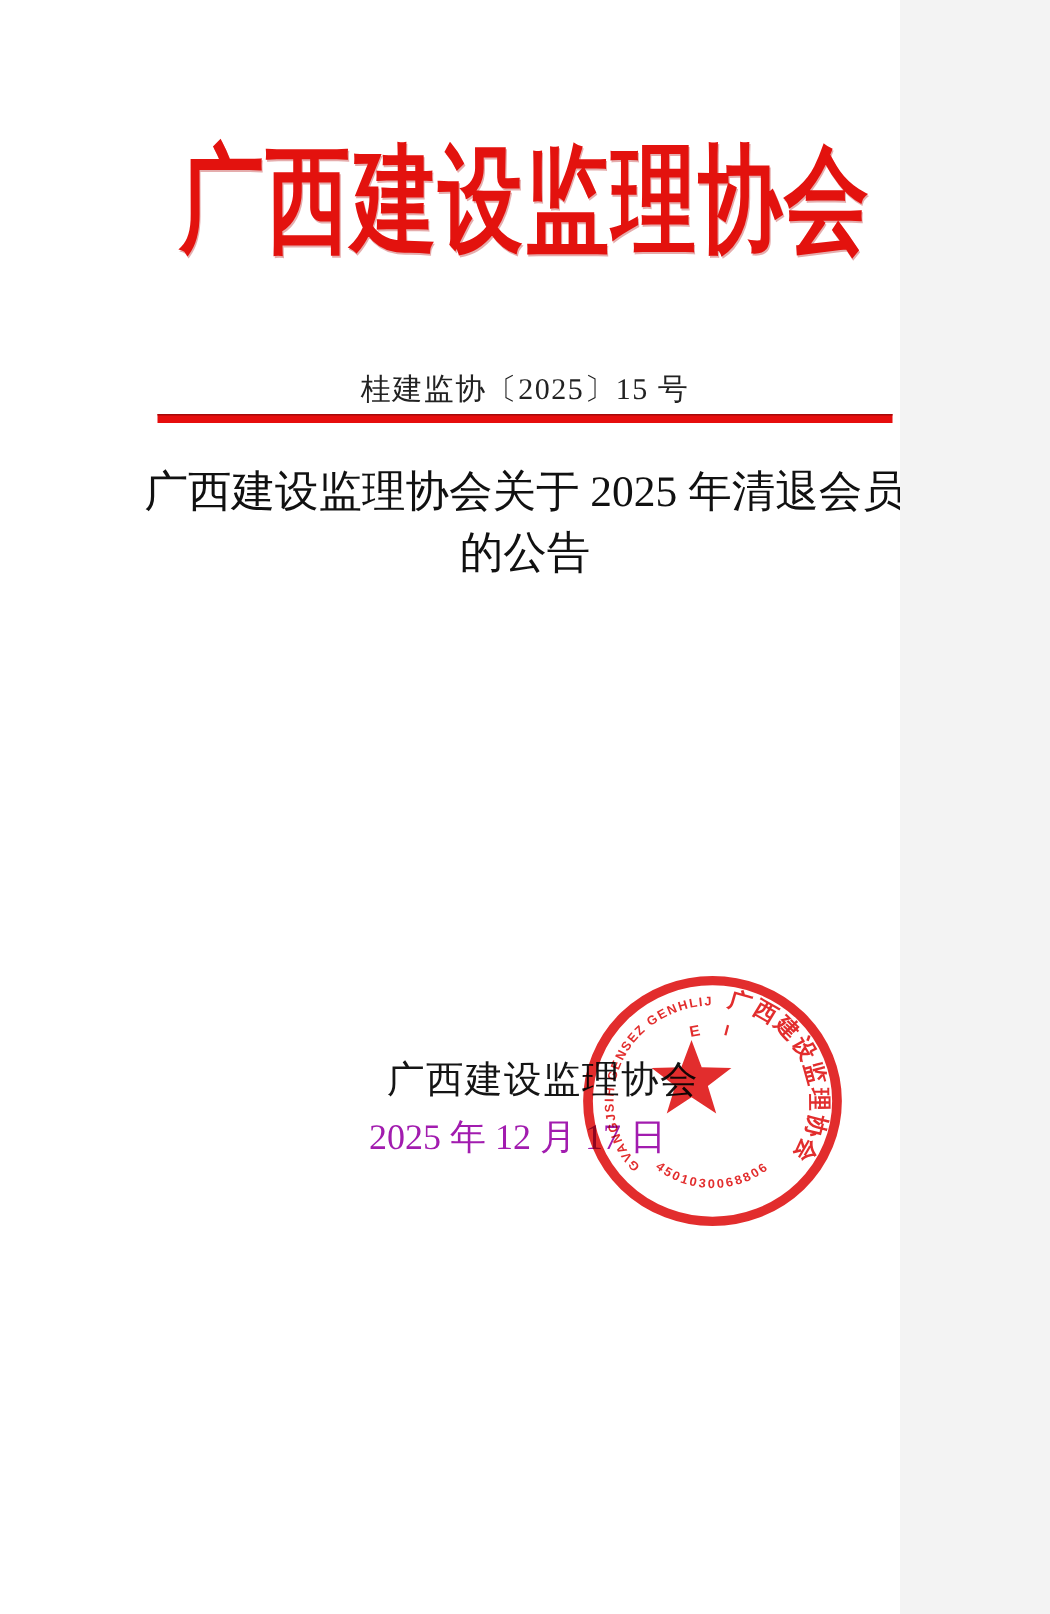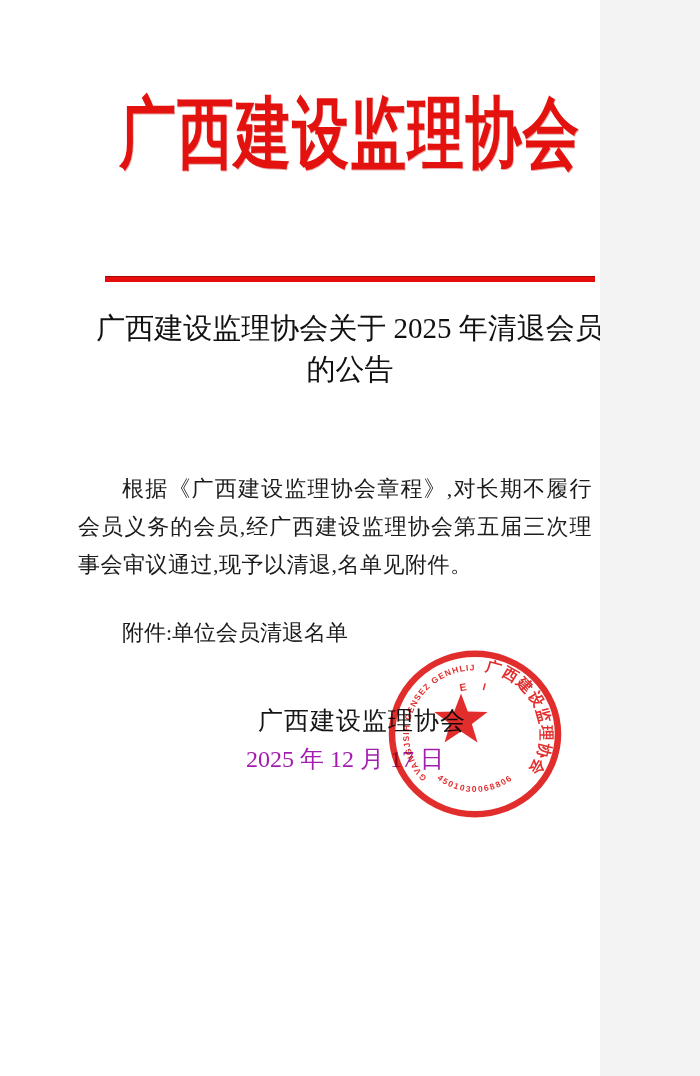--- a/index.html
+++ b/index.html
@@ -112,32 +112,31 @@
   .seal .seal-inner   { font-size: 10.5px; font-weight: bold; letter-spacing: 6px; font-family: "Liberation Sans", sans-serif; }
   .seal .seal-code    { font-size: 8.6px; font-weight: bold; letter-spacing: 1.6px; font-family: "Liberation Sans", sans-serif; }
 </style>
 </head>
 <body>
 
 <div class="page">
 
   <div class="org-name">广西建设监理协会</div>
 
+  <div class="doc-number">桂建监协〔2025〕15 号</div>
 
   <div class="red-rule"></div>
 
   <div class="notice-title">
     <div>广西建设监理协会关于 2025 年清退会员</div>
     <div>的公告</div>
   </div>
 
 
-  <div class="paragraph">根据《广西建设监理协会章程》,对长期不履行会员义务的会员,经广西建设监理协会第五届三次理事会审议通过,现予以清退,名单见附件。</div>
 
-  <div class="attachment">附件:单位会员清退名单</div>
 
   <div class="sign-org">广西建设监理协会</div>
 
   <div class="sign-date">2025 年 12 月 17 日</div>
 
   <svg class="seal" viewBox="0 0 180 180" preserveAspectRatio="none">
     <defs>
       <path id="arcOuter" d="M 43.3,136.7 A 66 66 0 1 1 144.1,127.9" fill="none"></path>
       <path id="arcInner" d="M 63.6,52.3 A 46 46 0 0 1 116.4,52.3" fill="none"></path>
       <path id="arcCode" d="M 33.6,110.5 A 60 60 0 0 0 146.4,110.5" fill="none"></path>

